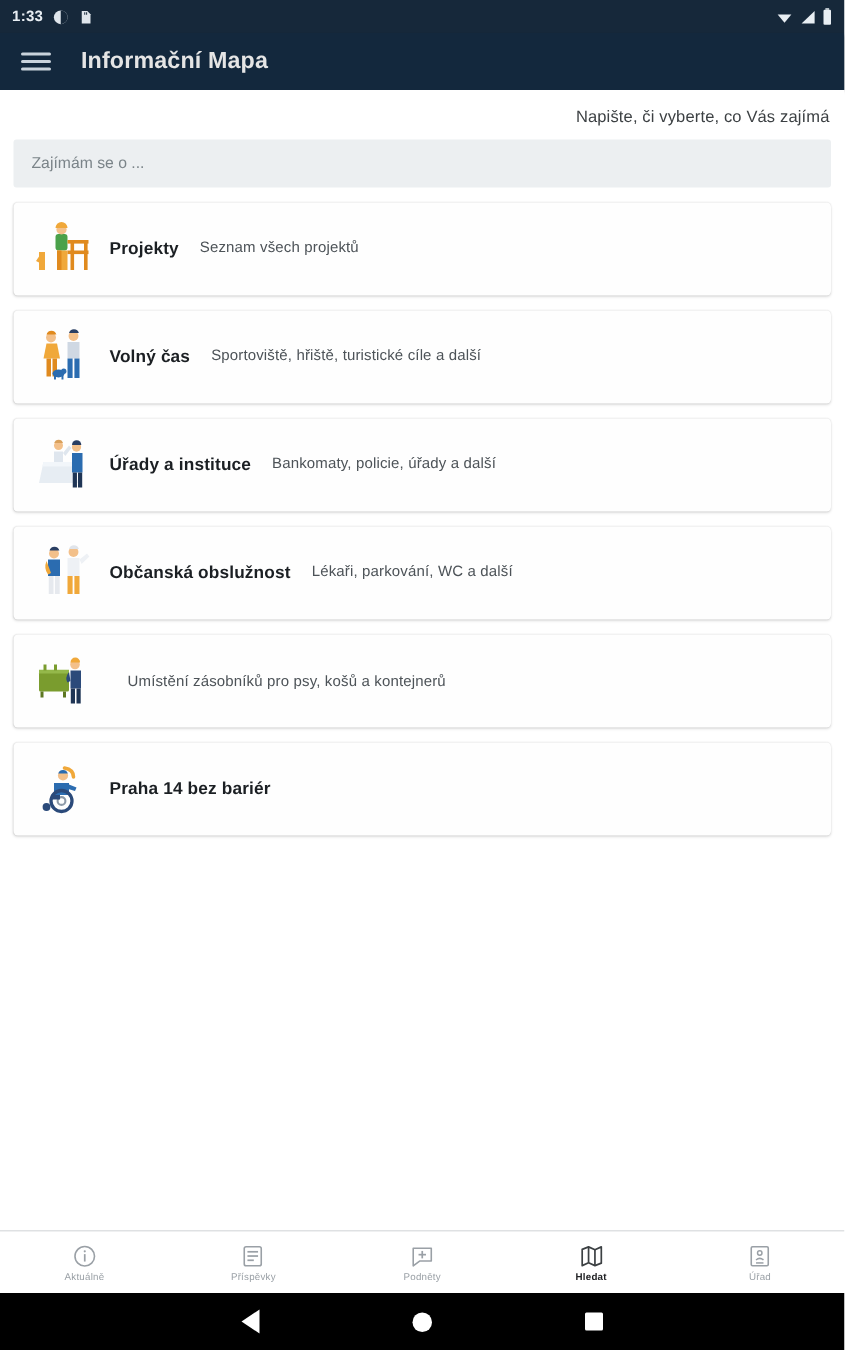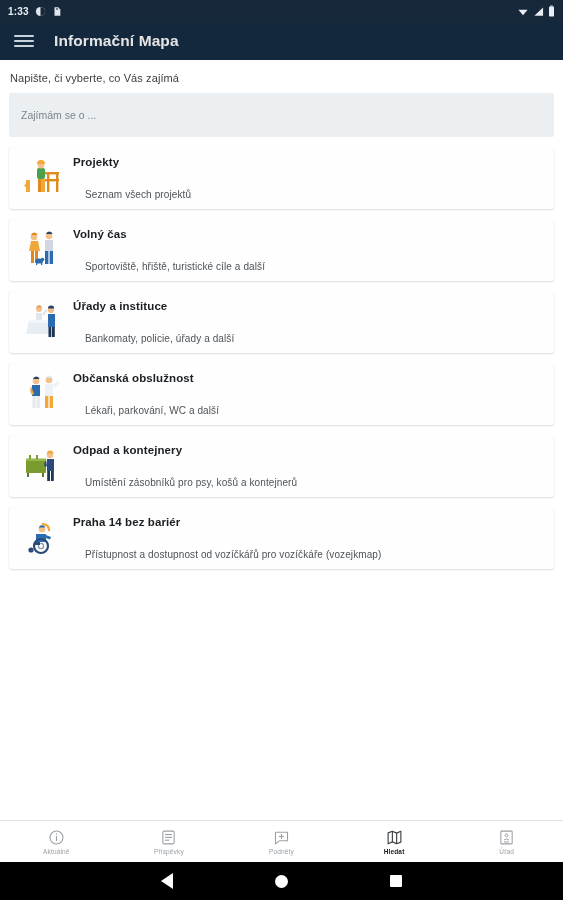--- a/index.html
+++ b/index.html
@@ -64,31 +64,31 @@
 
   
   .content {
     flex: 1 1 auto;
     background: #ffffff;
     overflow: hidden;
     position: relative;
   }
 
   .prompt {
-    text-align: left;
+    text-align: right;
     font-size: 11px;
     color: #3c4043;
     padding: 12px 10px 9px 10px;
     letter-spacing: .1px;
   }
 
   .search-wrap { padding: 0 9px; }
   .search-field {
     width: 100%;
-    height: 44px;
+    height: 32px;
     background: #eceff1;
     border: none;
     border-radius: 2px;
     padding: 0 12px;
     font-size: 10.5px;
     color: #5f6368;
     font-family: "Liberation Sans", sans-serif;
     outline: none;
   }
   .search-field::placeholder { color: #7b8489; }
@@ -105,21 +105,21 @@
     margin-bottom: 10px;
     min-height: 56px;
     cursor: pointer;
   }
   .card-icon {
     width: 48px; height: 44px;
     flex: 0 0 48px;
     display: flex; align-items: center; justify-content: center;
     margin-right: 6px;
   }
-  .card-text { display: flex; flex-direction: column; gap: 21px; }
+  .card-text { display: flex; gap: 2px; }
   .card-title {
     font-size: 11.5px;
     font-weight: bold;
     color: #1b1f23;
     letter-spacing: .1px;
   }
   .card-sub {
     font-size: 10px;
     color: #4d5358;
     letter-spacing: .1px;
@@ -327,42 +327,40 @@
             <rect x="21" y="27" width="2" height="4" fill="#5d7722"></rect>
             <circle cx="29" cy="9" r="3.2" fill="#f3c08a"></circle>
             <path d="M26 7.6 a3.2 3.2 0 0 1 6.4 0 z" fill="#f0a83a"></path>
             <path d="M26 13 h7 v12 h-7 z" fill="#2b4a7a"></path>
             <path d="M25 14 q-3 4 -1 7 l2 -1 z" fill="#2b4a7a"></path>
             <rect x="26.2" y="25" width="2.8" height="10" fill="#1f3555"></rect>
             <rect x="30" y="25" width="2.8" height="10" fill="#1f3555"></rect>
           </svg>
         </div>
         <div class="card-text">
-          <div class="card-title">Odpad a kontejnery</div>
           <div class="card-sub">Umístění zásobníků pro psy, košů a kontejnerů</div>
         </div>
       </div>
 
       <div class="card">
         <div class="card-icon">
           <svg width="44" height="40" viewBox="0 0 44 40">
             <path d="M22 6 q6 1 6 6" stroke="#f0a83a" stroke-width="2.4" fill="none" stroke-linecap="round"></path>
             <circle cx="21" cy="11" r="3.4" fill="#f3c08a"></circle>
             <path d="M17.8 9.6 a3.4 3.4 0 0 1 6.4 0 z" fill="#2b6cb0"></path>
             <path d="M15 16 h10 v8 h-10 z" fill="#2b6cb0"></path>
             <path d="M25 17 l5 2 -1 2.4 -5 -1.6 z" fill="#2b6cb0"></path>
             <circle cx="20" cy="28" r="7" fill="none" stroke="#2b4a7a" stroke-width="2.2"></circle>
             <circle cx="20" cy="28" r="2.6" fill="none" stroke="#8d9aa8" stroke-width="1.4"></circle>
             <circle cx="10" cy="32" r="2.6" fill="#2b4a7a"></circle>
             <path d="M13 24 h6 v3 h-6 z" fill="#2b4a7a"></path>
           </svg>
         </div>
         <div class="card-text">
           <div class="card-title">Praha 14 bez bariér</div>
-          <div class="card-sub">Přístupnost a dostupnost od vozíčkářů pro vozíčkáře (vozejkmap)</div>
         </div>
       </div>
 
     </div>
   </div>
 
   <div class="bottomnav">
 
     <div class="navitem">
       <svg class="navicon" viewBox="0 0 24 24">

